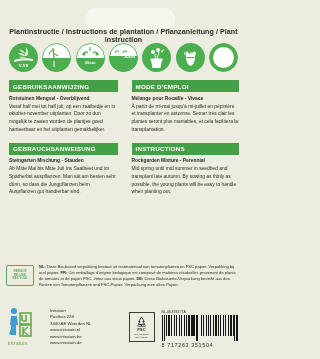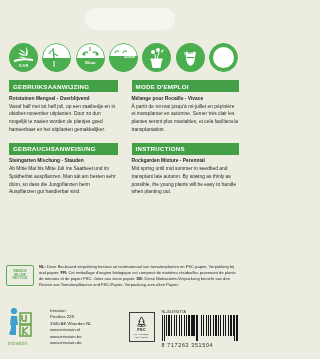--- a/index.html
+++ b/index.html
@@ -114,20 +114,21 @@
     transform:rotate(-90deg);transform-origin:right top;
   }
 </style>
 </head>
 <body>
 
 <div class="sheet">
 
   <div class="hang-tab"></div>
 
+  <div class="title">Plantinstructie / Instructions de plantation / Pflanzanleitung / Plant instruction</div>
 
   <div class="picto-row">
 
     <div class="picto">
       <svg class="glyph" viewBox="0 0 29 29">
         <path d="M5 17 q9 -3 19 -1 l0 2 q-10 -2 -19 1 z" fill="#fff"></path>
         <path d="M10 6 q4 1 7 5 q-4 -1 -7 -5 z M9 10 q5 0 8 3 q-5 0 -8 -3 z M9 14 q5 -1 8 1 q-5 0 -8 -1 z" fill="#fff"></path>
         <path d="M17 4 q3 4 1 9 l-2 -1 q2 -4 1 -8 z" fill="#fff"></path>
       </svg>
       <div class="pl on-green" style="bottom:4px;">V-VII</div>

